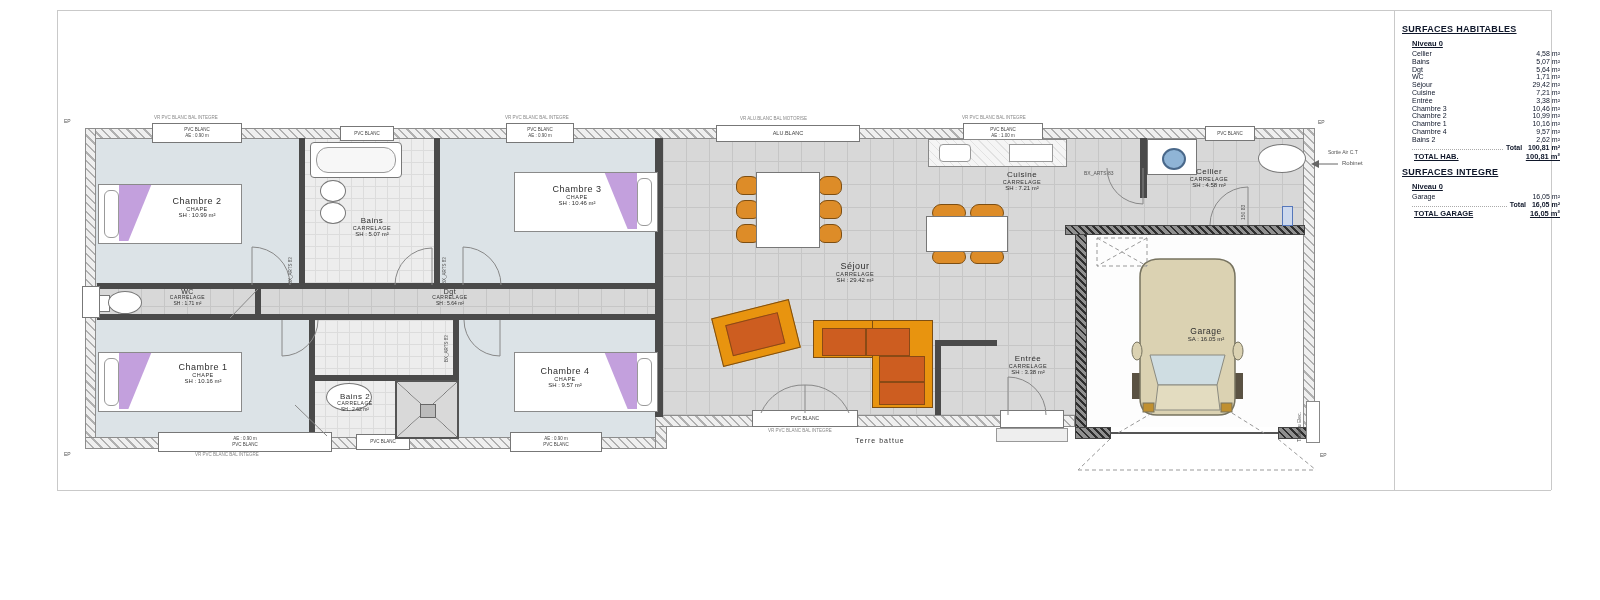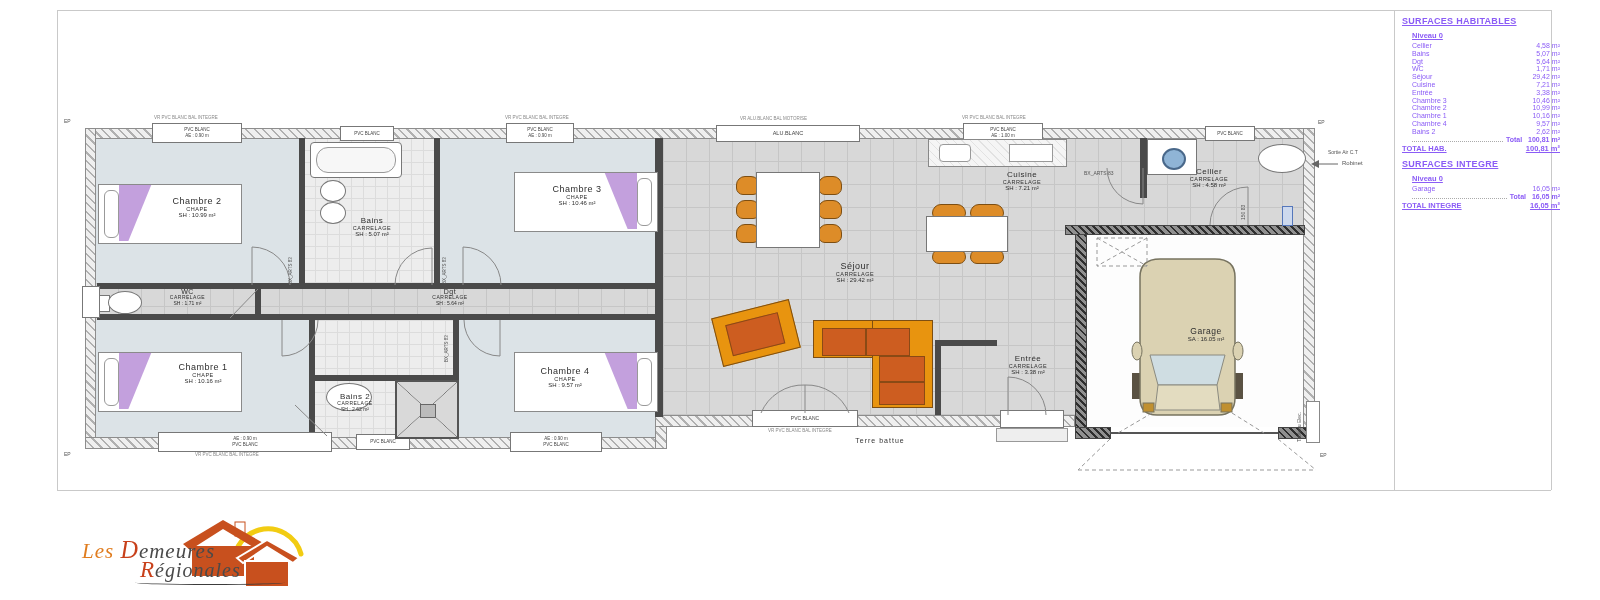--- a/index.html
+++ b/index.html
@@ -57,29 +57,29 @@
     background-image:linear-gradient(to top right,transparent calc(50% - 0.6px),#777,transparent calc(50% + 0.6px)),
                      linear-gradient(to bottom right,transparent calc(50% - 0.6px),#777,transparent calc(50% + 0.6px));}
   .shower-c{position:absolute;left:50%;top:50%;width:14px;height:12px;margin:-6px 0 0 -7px;background:#bbb;border:1px solid #666;}
   .wm{position:absolute;background:#fff;border:1px solid #777;z-index:10;}
   .wm-drum{position:absolute;left:50%;top:50%;width:20px;height:18px;margin:-9px 0 0 -10px;background:#8fb4d6;border:2px solid #49688a;border-radius:50%;}
   .counter{position:absolute;background:#f5f5f5;border:1px solid #888;z-index:10;
     background-image:repeating-linear-gradient(45deg,transparent 0 5px,#e2e2e2 5px 6px);}
   .sink-box{position:absolute;background:#fff;border:1px solid #999;}
   .svg-ov{position:absolute;left:0;top:0;z-index:25;pointer-events:none;}
   
-  .panel{position:absolute;left:1402px;top:16px;width:158px;color:#8b5cf6;z-index:40;}
+  .panel{position:absolute;left:1402px;top:24px;width:158px;color:#0f172a;z-index:40;}
   .p-title{font-size:9px;font-weight:bold;letter-spacing:.3px;text-decoration:underline;white-space:nowrap;}
   .p-sub{font-size:7.5px;font-weight:bold;text-decoration:underline;margin:5px 0 2px 10px;}
   .p-row{display:flex;justify-content:space-between;font-size:7px;line-height:7.8px;margin-left:10px;}
   .p-row .val{text-align:right;}
   .p-total{display:flex;font-size:7px;line-height:8.5px;margin-left:10px;font-weight:bold;}
   .p-total .lead{flex:1;border-bottom:1px dotted #aaa;margin:0 3px 2px 0;}
   .p-total .val{margin-left:6px;}
-  .p-grand{display:flex;justify-content:space-between;font-size:7.5px;font-weight:bold;line-height:9px;margin-left:0;}
+  .p-grand{display:flex;justify-content:space-between;font-size:7.5px;font-weight:bold;line-height:9px;margin-left:12px;}
   .p-grand span{text-decoration:underline;}
   .gap6{height:6px;}
   
   .logo{position:absolute;left:80px;top:512px;width:250px;height:82px;z-index:40;}
   .logo-text{position:absolute;font-family:"Liberation Serif",serif;font-style:italic;letter-spacing:1px;}
   .lt1{left:2px;top:24px;font-size:21px;}
   .lt2{left:60px;top:45px;font-size:20px;}
   .lg-or{color:#e07c1e;}
   .lg-red{color:#c8401a;font-size:1.15em;}
   .lg-dark{color:#4a4a4a;}
@@ -431,37 +431,19 @@
     <div class="p-row">
         <span>Garage</span>
         <span class="val">16,05 m²</span>
       </div>
     <div class="p-total">
         <span class="lead"></span>
         <span>Total</span>
         <span class="val">16,05 m²</span>
       </div>
     <div class="p-grand">
-        <span>TOTAL INTEGRE</span>
+        <span>TOTAL GARAGE</span>
         <span>16,05 m²</span>
       </div>
   </div>
 
-  <div class="logo">
-    <svg class="abs" style="left:95px;top:0;" width="150" height="82" viewBox="0 0 150 82">
-      <path d="M60,60 A34,34 0 1 1 126,42" stroke="#f2cc12" stroke-width="5" fill="none" stroke-linecap="round"></path>
-      <rect x="60" y="10" width="10" height="14" fill="#fff" stroke="#c8501e"></rect>
-      <polygon points="8,32 48,8 90,32 83,38 48,17 15,38" fill="#c8501e"></polygon>
-      <rect x="17" y="34" width="62" height="30" fill="#c8501e"></rect>
-      <polygon points="62,46 92,28 124,46 118,51 92,35 68,51" fill="#c8501e" stroke="#fff" stroke-width="2"></polygon>
-      <rect x="70" y="49" width="44" height="26" fill="#c8501e" stroke="#fff" stroke-width="2"></rect>
-    </svg>
-    <div class="logo-text lt1">
-      <span class="lg-or">Les</span>
-      <span class="lg-red">D</span><span class="lg-dark">emeures</span>
-    </div>
-    <div class="logo-text lt2">
-      <span class="lg-red">R</span><span class="lg-dark">égionales</span>
-    </div>
-    <div class="lg-swash"></div>
-  </div>
 
 </div>
 
 </body></html>

